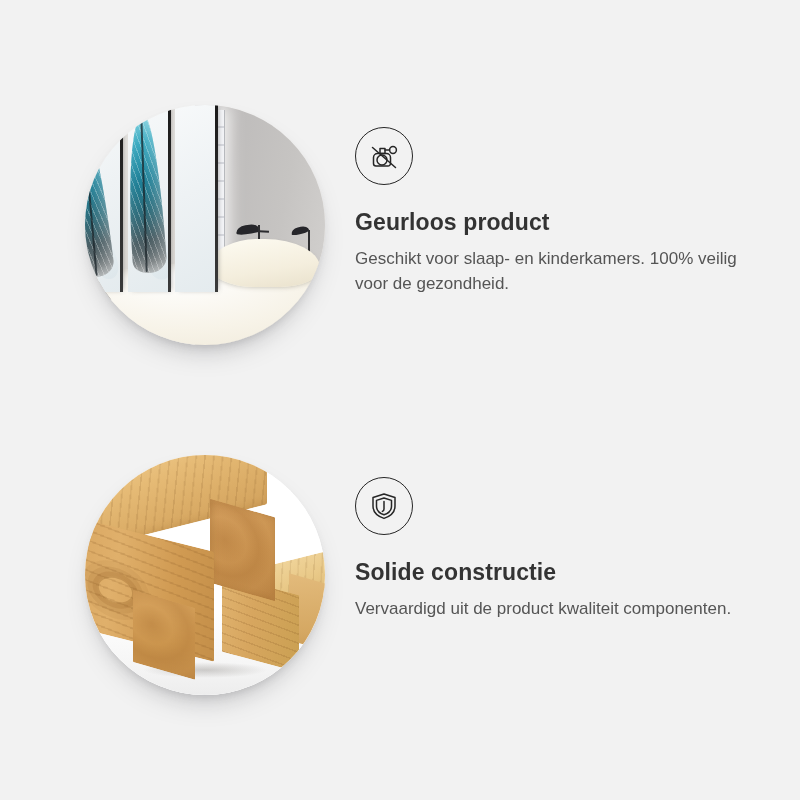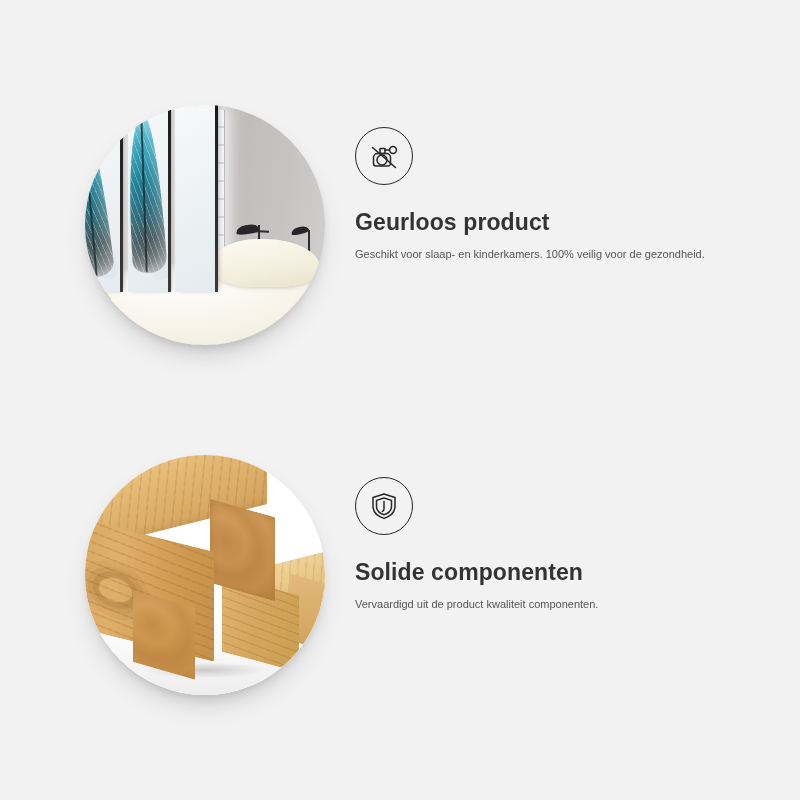--- a/index.html
+++ b/index.html
@@ -451,21 +451,21 @@
   .feature-title {
     margin: 0 0 9px 0;
     font-size: 23px;
     font-weight: 700;
     color: #333333;
     letter-spacing: 0.1px;
     line-height: 1.2;
   }
   .feature-desc {
     margin: 0;
-    font-size: 11px;
+    font-size: 17px;
     line-height: 1.5;
     color: #555555;
     max-width: 385px;
   }
 </style>
 </head>
 <body>
 
 <div class="page">
 
@@ -566,19 +566,19 @@
       <div class="icon-badge">
         <svg width="32" height="32" viewBox="0 0 32 32" fill="none" stroke="#262626" stroke-width="1.5" stroke-linecap="round" stroke-linejoin="round">
 
           <path d="M16 4 L27 7.5 V16 c0 6.6 -4.6 10.3 -11 12.4 C9.6 26.3 5 22.6 5 16 V7.5 z"></path>
 
           <path d="M16 8 L23.5 10.4 V16.2 c0 4.6 -3.2 7.2 -7.5 8.6 c-4.3 -1.4 -7.5 -4 -7.5 -8.6 V10.4 z"></path>
 
           <path d="M16 11.5 v7.5 a2.6 2.6 0 0 1 -1.6 2.4"></path>
         </svg>
       </div>
-      <h3 class="feature-title">Solide componenten</h3>
+      <h3 class="feature-title">Solide constructie</h3>
       <p class="feature-desc">Vervaardigd uit de product kwaliteit componenten.</p>
     </div>
 
   </section>
 
 </div>
 
 </body></html>

